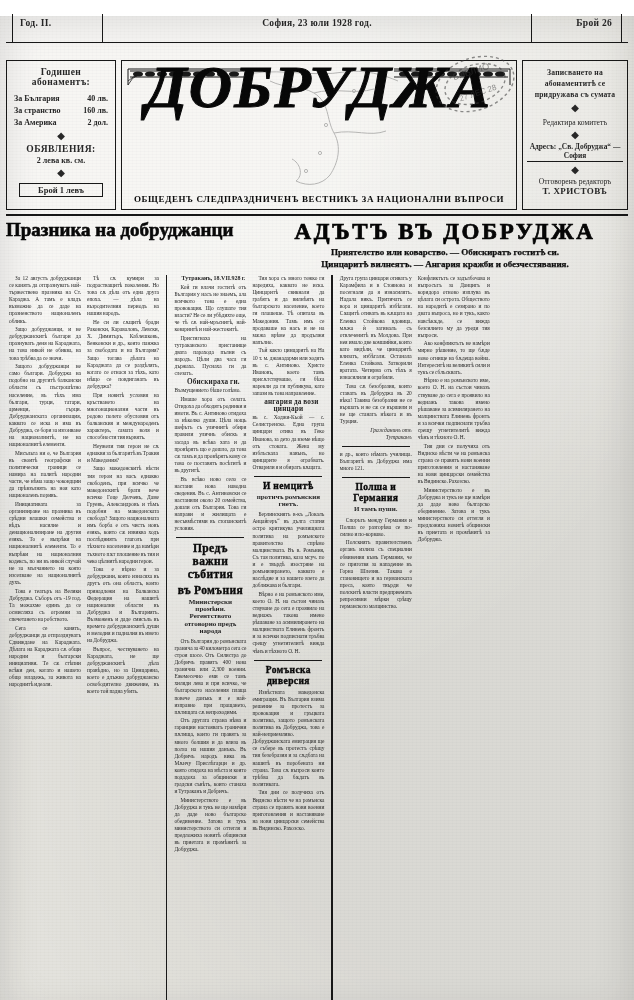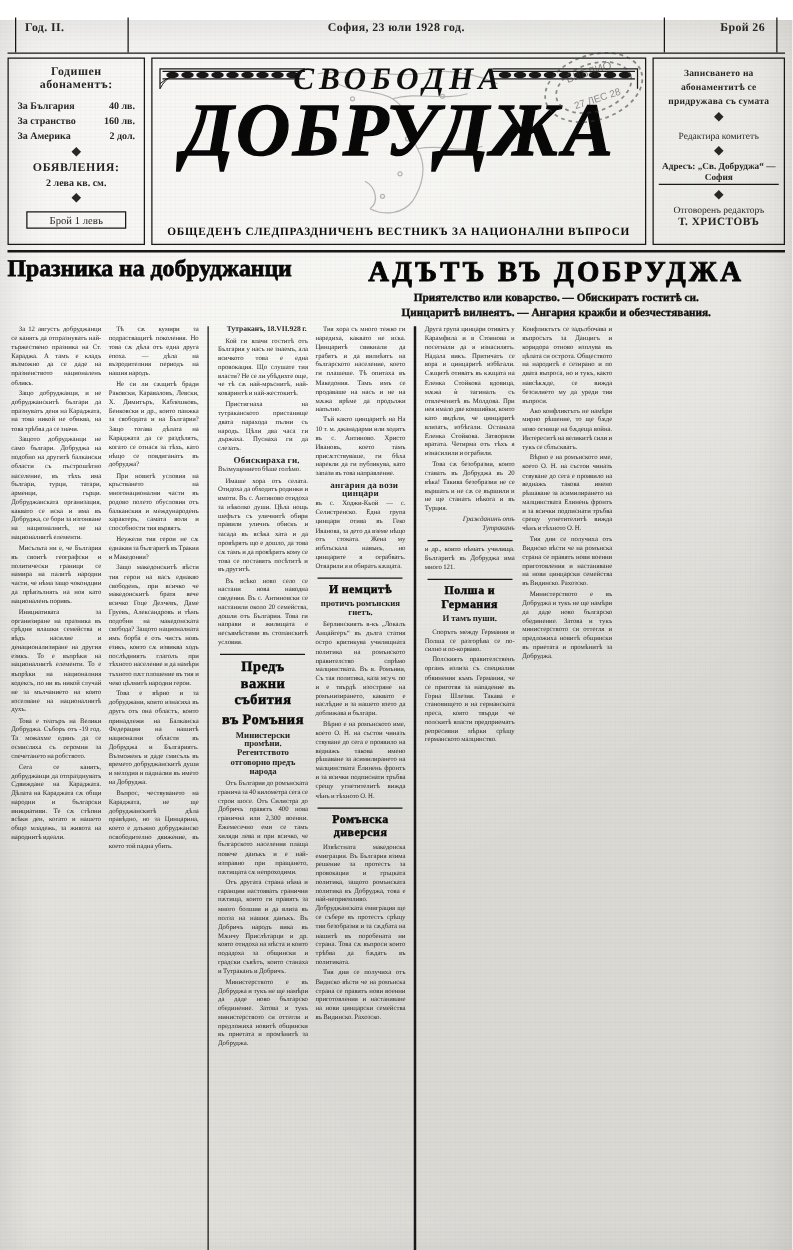--- a/index.html
+++ b/index.html
@@ -28,35 +28,35 @@
 
   
   .topbar{position:relative;height:26px;margin-top:16px;border-bottom:1.6px solid #1d1d1d;}
   .topbar .cell{position:absolute;top:2px;font-size:9.5px;font-weight:bold;letter-spacing:.3px;}
   .topbar .l{left:14px;}
   .topbar .c{left:0;right:0;text-align:center;font-weight:bold;}
   .topbar .r{right:16px;}
   .topbar .vl{position:absolute;top:-2px;bottom:0;width:1.4px;background:#1d1d1d;}
 
   
-  .masthead{position:relative;display:flex;height:150px;margin-top:3px;}
+  .masthead{position:relative;display:flex;height:150px;margin-top:17px;}
   .mh-box{
     border:1.6px solid #1d1d1d;box-sizing:border-box;
     display:flex;flex-direction:column;align-items:center;justify-content:flex-start;
     text-align:center;padding:6px 4px 4px;
   }
   .mh-left{width:110px;margin-right:5px;}
   .mh-right{width:106px;margin-left:5px;}
   .mh-center{flex:1;position:relative;border:1.6px solid #1d1d1d;box-sizing:border-box;overflow:hidden;}
   .mh-left .ttl{font-size:9.5px;font-weight:bold;letter-spacing:.4px;margin-bottom:5px;}
   .rate{display:flex;justify-content:space-between;width:94px;font-size:8px;margin:1.5px 0;font-weight:bold;}
   .dot{font-size:10px;line-height:8px;margin:4px 0 3px;}
   .mh-left .ads{font-size:9.5px;font-weight:bold;letter-spacing:.5px;margin-top:1px;}
   .mh-left .adsv{font-size:8px;font-weight:bold;margin-top:2px;}
-  .mh-left .copy{font-size:8.5px;font-weight:normal;border:1.2px solid #1d1d1d;padding:1px 18px;margin-top:3px;}
+  .mh-left .copy{font-size:8.5px;font-weight:bold;border:1.2px solid #1d1d1d;padding:1px 18px;margin-top:3px;}
   .mh-right .ln{font-size:7.6px;line-height:11px;font-weight:bold;letter-spacing:.2px;}
   .mh-right .ed{font-size:7.6px;margin-top:3px;}
   .mh-right .addr{font-size:7.4px;font-weight:bold;border-bottom:1px solid #1d1d1d;padding-bottom:1px;}
   .mh-right .resp{font-size:7.6px;}
   .mh-right .name{font-size:9px;font-weight:bold;letter-spacing:.4px;text-align:center;}
 
   
   .wheat{position:absolute;top:4px;height:22px;width:120px;}
   .wheat.lft{left:4px;}
   .wheat.rgt{right:4px;}
@@ -197,21 +197,20 @@
           <path d="M100 66 C120 62 136 70 152 64"></path>
           <path d="M62 114 C70 108 66 96 58 92"></path>
           <circle cx="48" cy="26" r="1.6"></circle>
             <circle cx="92" cy="58" r="1.6"></circle>
           <circle cx="86" cy="86" r="1.6"></circle>
             <circle cx="72" cy="104" r="1.6"></circle>
           <circle cx="120" cy="24" r="1.6"></circle>
         </g>
       </svg>
 
-      <div class="title-sv">СВОБОДНА</div>
       <div class="title-db">ДОБРУДЖА</div>
       <div class="subttl">ОБЩЕДЕНЪ СЛЕДПРАЗДНИЧЕНЪ ВЕСТНИКЪ ЗА НАЦИОНАЛНИ ВЪПРОСИ</div>
     </div>
 
     <div class="mh-box mh-right">
       <div class="ln">Записването на абонаментитѣ се придружава съ сумата</div>
       <div class="dot">◆</div>
       <div class="ed">Редактира комитетъ</div>
       <div class="dot">◆</div>
       <div class="addr">Адресъ: „Св. Добруджа“ — София</div>

